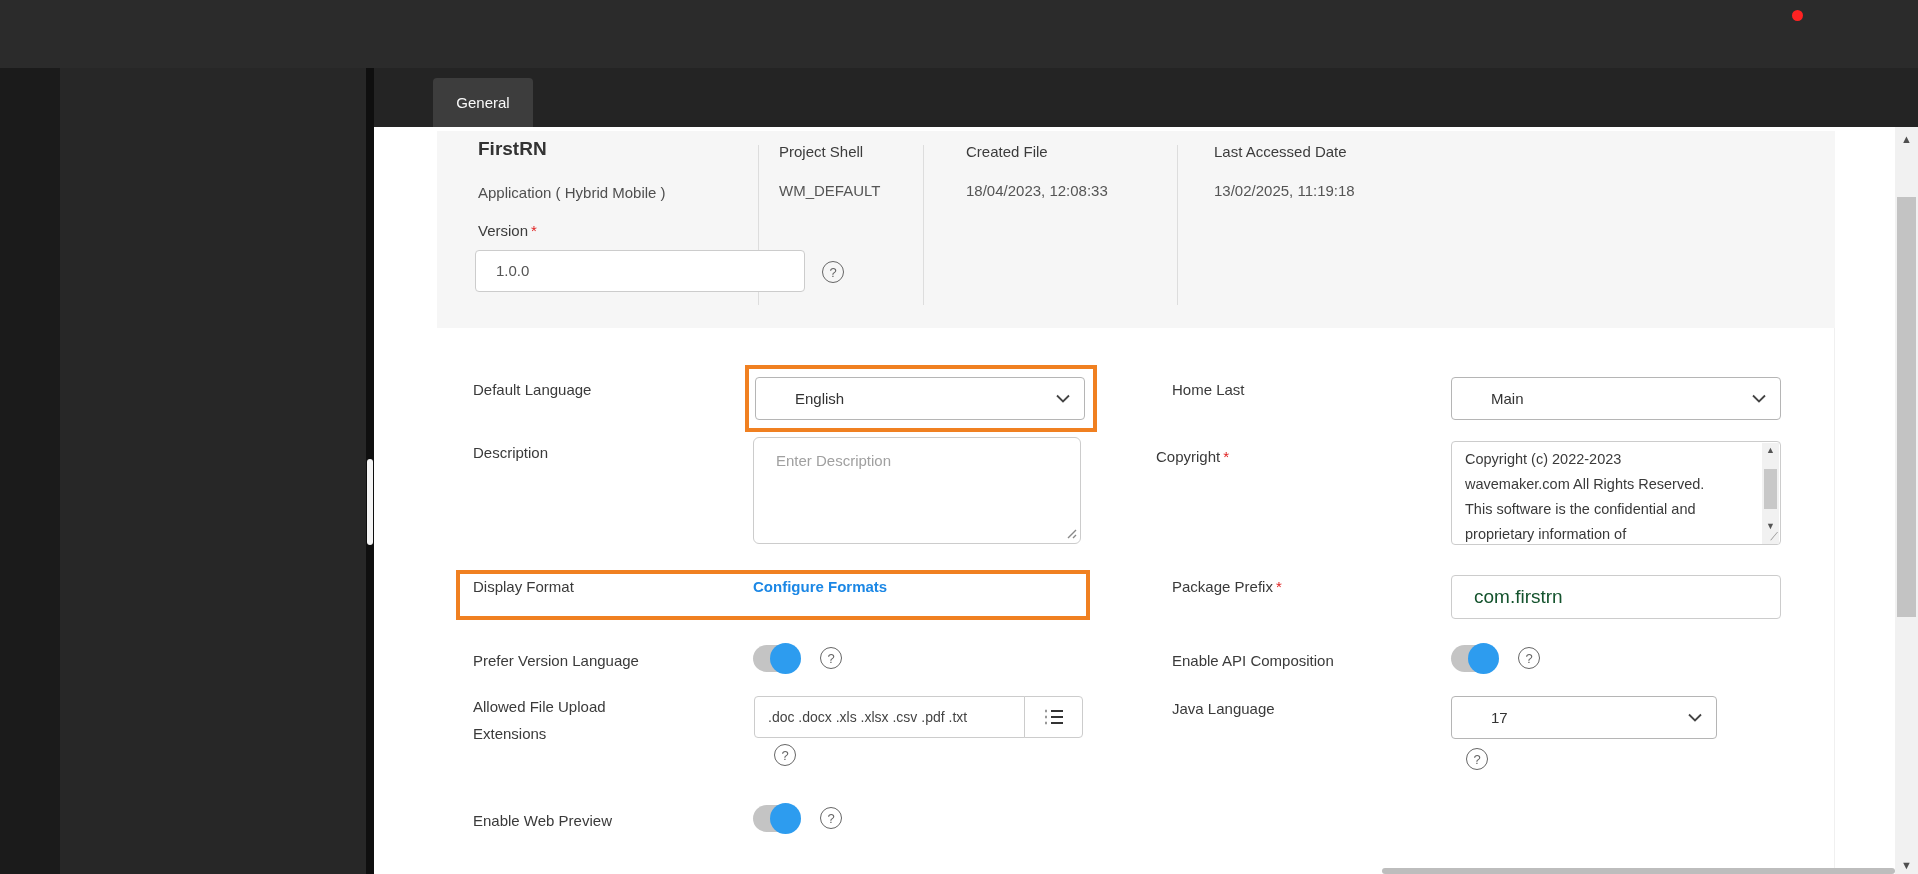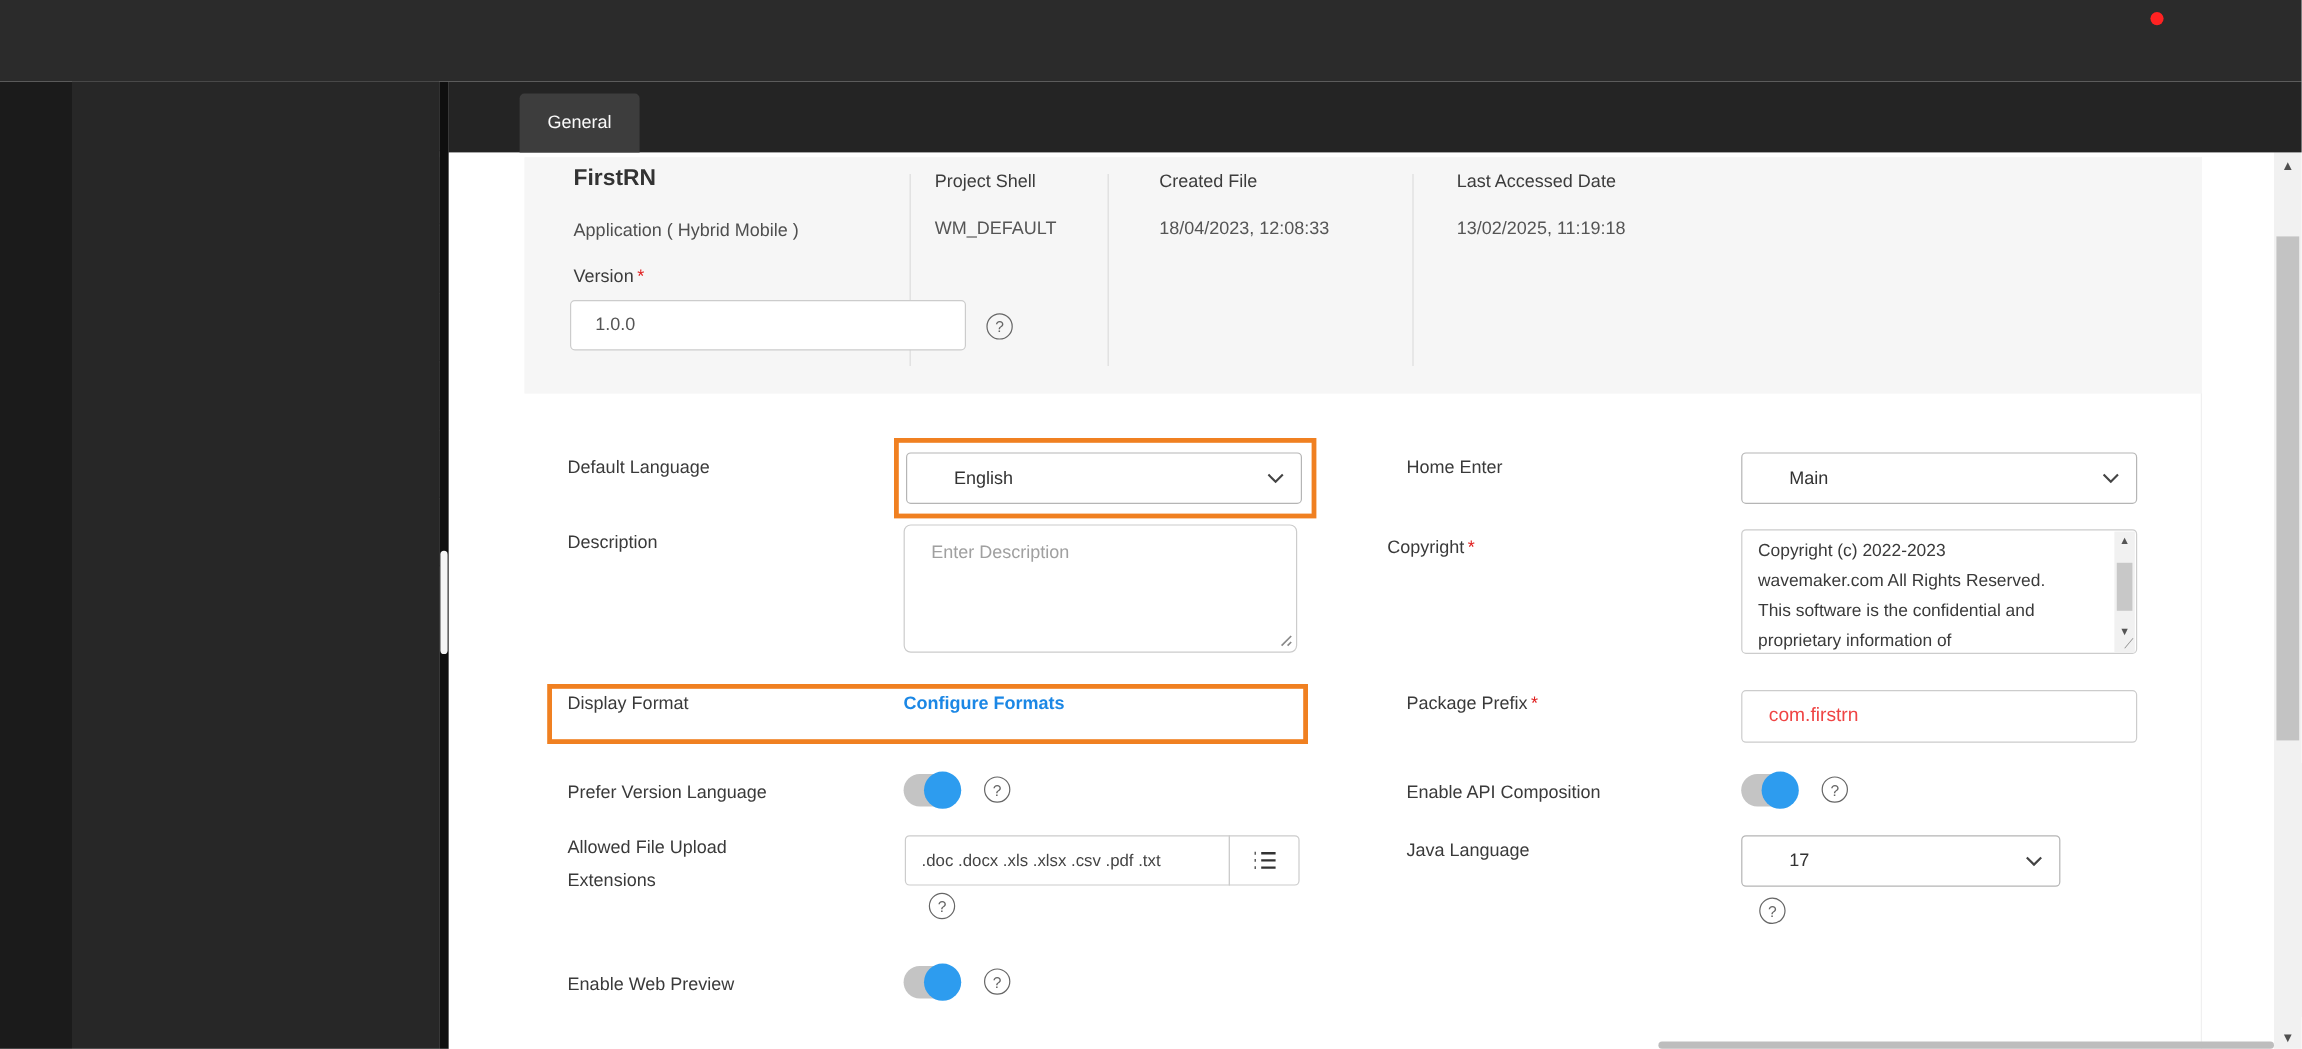--- a/index.html
+++ b/index.html
@@ -293,21 +293,21 @@
 <div class="abs lbl" style="left:473px; top:381px">Default Language</div>
 <div class="abs hl" id="hl-lang"></div>
 <div class="abs select" style="left:755px; top:377px; width:330px">
   <span>English</span>
   <span class="sel-caret">
       <svg width="14" height="9" viewBox="0 0 14 9" fill="none" stroke="currentColor" stroke-width="1.8">
         <path d="M1 1.5l6 6 6-6"></path>
       </svg>
     </span>
 </div>
-<div class="abs lbl" style="left:1172px; top:381px">Home Enter</div>
+<div class="abs lbl" style="left:1172px; top:381px">Home Last</div>
 <div class="abs select" style="left:1451px; top:377px; width:330px">
   <span>Main</span>
   <span class="sel-caret">
       <svg width="14" height="9" viewBox="0 0 14 9" fill="none" stroke="currentColor" stroke-width="1.8">
         <path d="M1 1.5l6 6 6-6"></path>
       </svg>
     </span>
 </div>
 
 <div class="abs lbl" style="left:473px; top:444px">Description</div>
@@ -329,21 +329,21 @@
     <div id="copy-thumb"></div>
     <div class="mini-arrow" style="bottom:14px">▼</div>
   </div>
   <div id="copy-resize">⟋</div>
 </div>
 
 <div class="abs hl" id="hl-df"></div>
 <div class="abs lbl" style="left:473px; top:578px">Display Format</div>
 <div class="abs" id="link-cf">Configure Formats</div>
 <div class="abs lbl" style="left:1172px; top:578px"><span>Package Prefix</span><span class="req">*</span></div>
-<div class="abs" style="left:1451px; top:575px; width:330px; height:44px; background:#fff; border:1px solid #ccc; border-radius:4px; font-size:16px; color:#ef4444; line-height:42px; padding-left:22px">com.firstrn</div>
+<div class="abs" style="left:1451px; top:575px; width:330px; height:44px; background:#fff; border:1px solid #ccc; border-radius:4px; font-size:19px; color:#14532d; line-height:42px; padding-left:22px">com.firstrn</div>
 
 <div class="abs lbl" style="left:473px; top:652px">Prefer Version Language</div>
 <div class="abs toggle" style="left:753px; top:645px">
     <div class="knob"></div>
   </div>
 <div class="abs help" style="left:820px; top:647px">?</div>
 <div class="abs lbl" style="left:1172px; top:652px">Enable API Composition</div>
 <div class="abs toggle" style="left:1451px; top:645px">
     <div class="knob"></div>
   </div>

